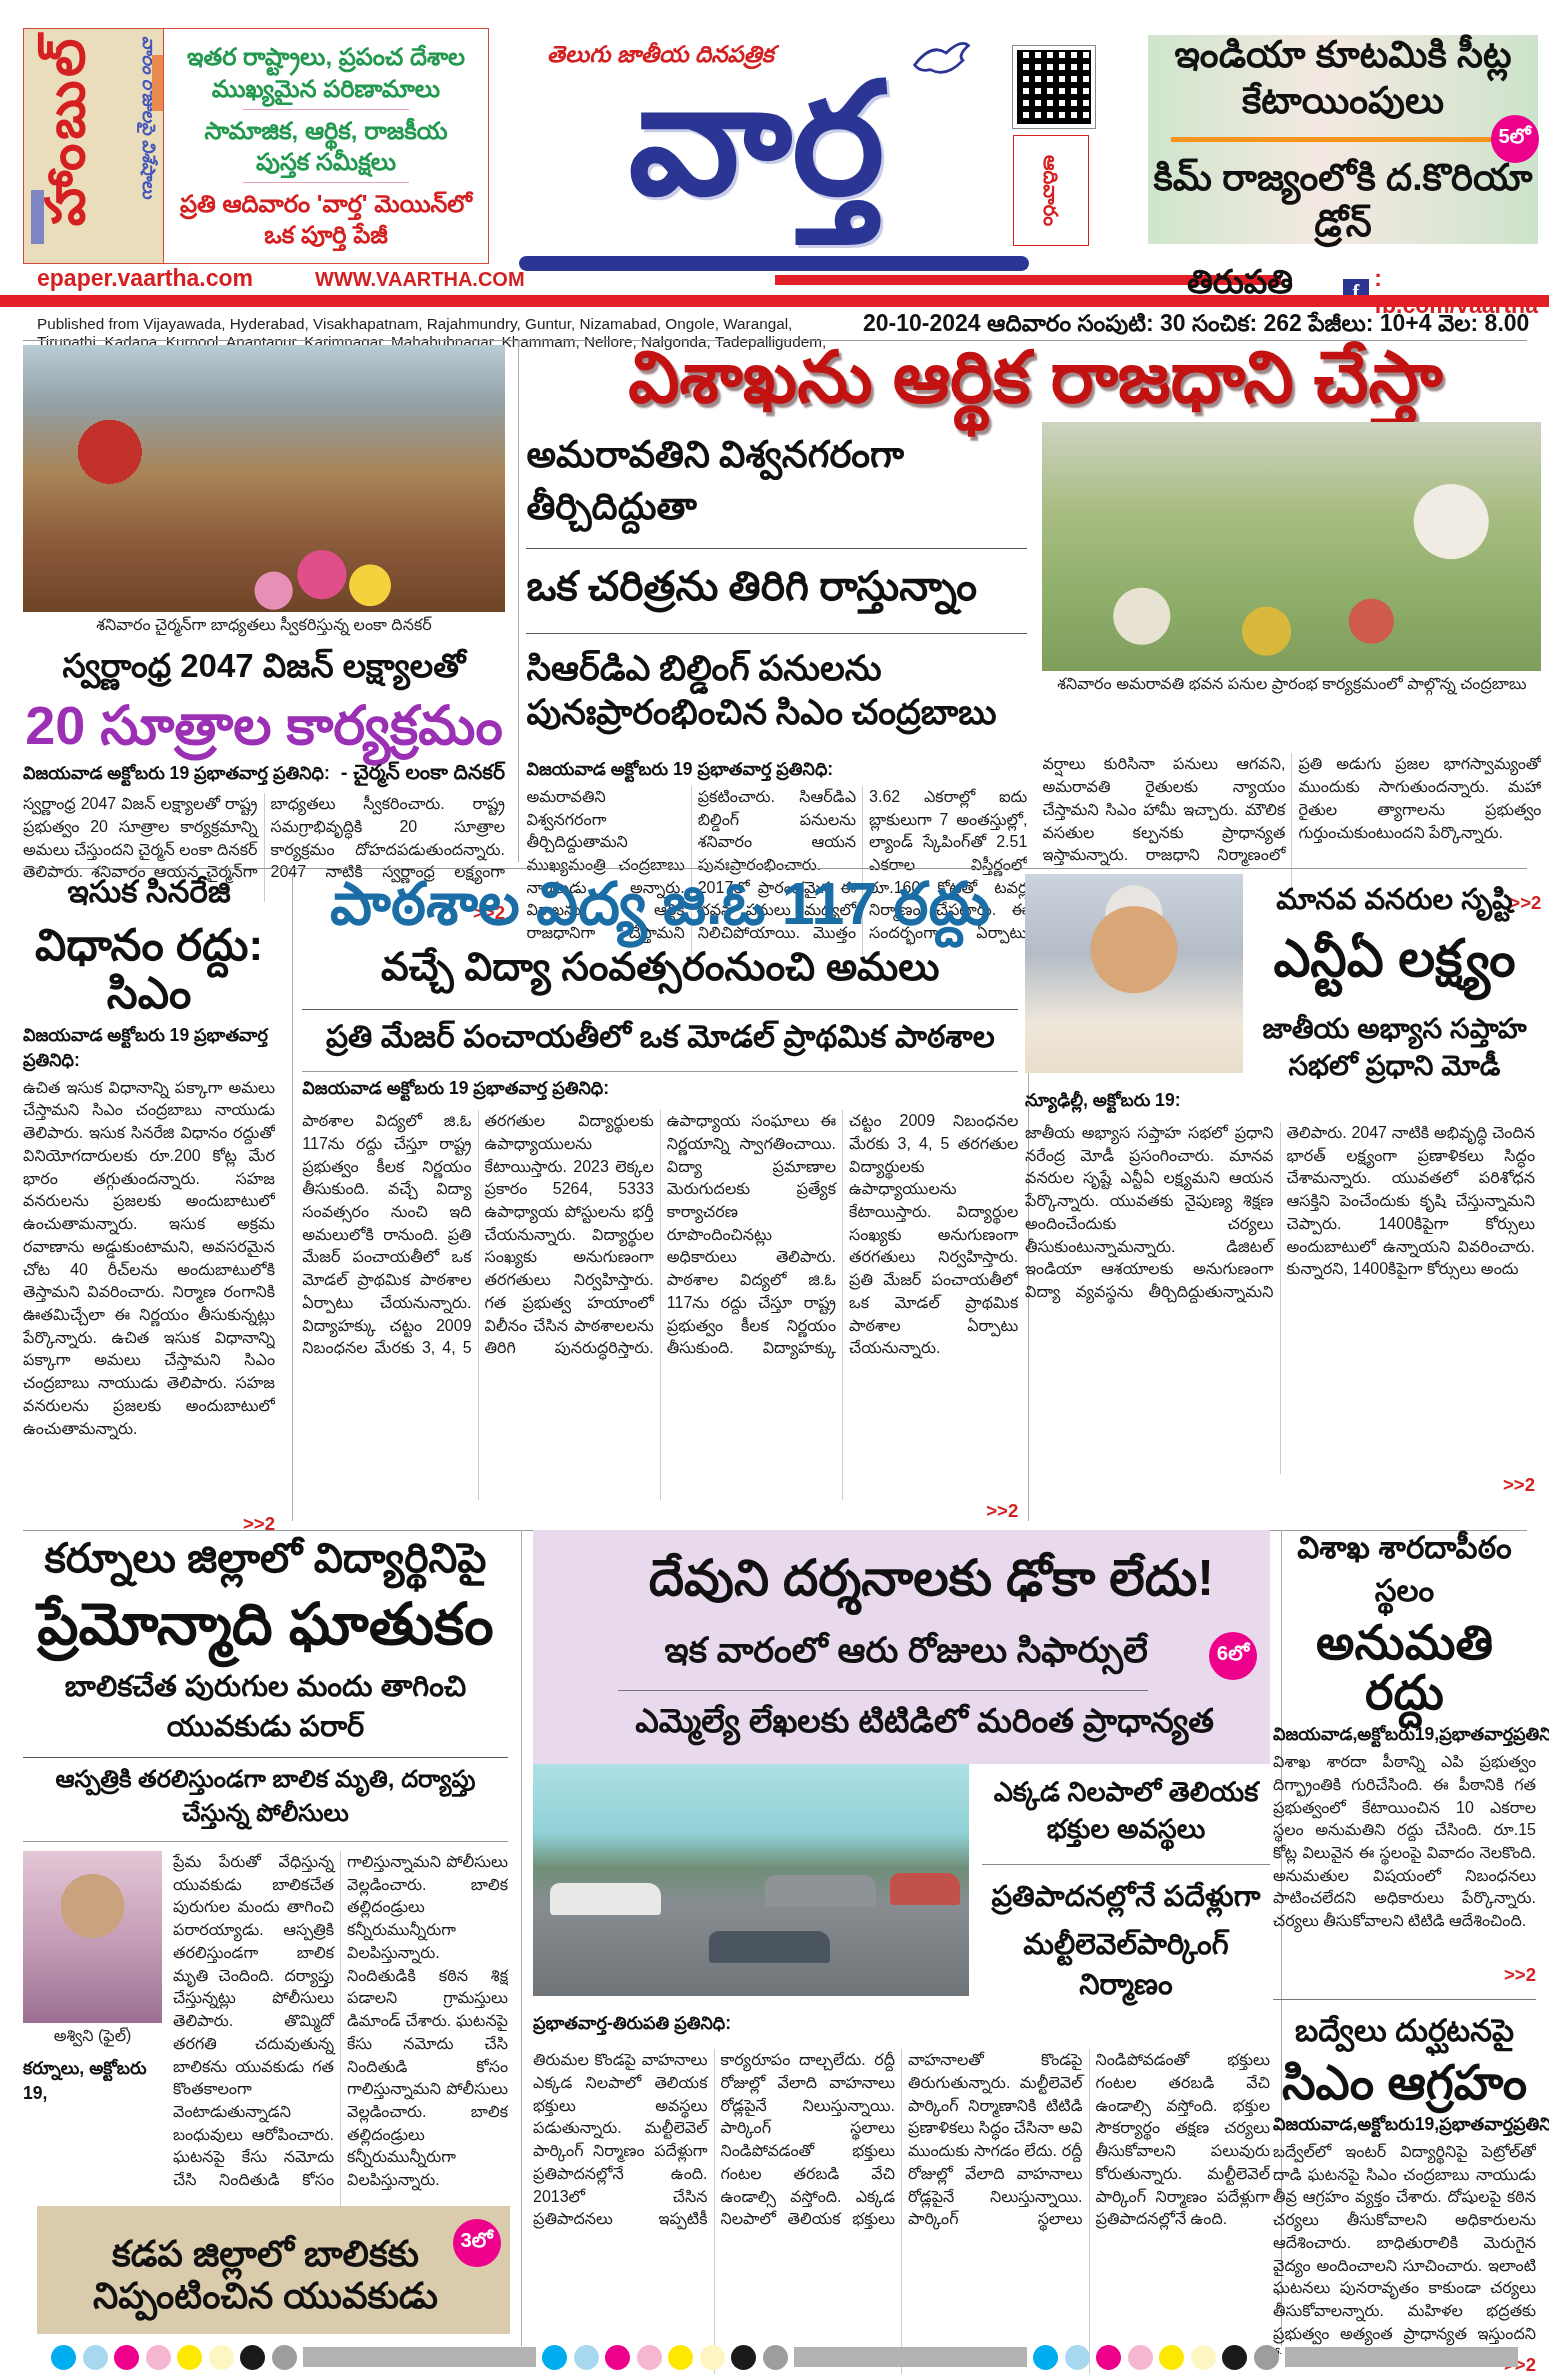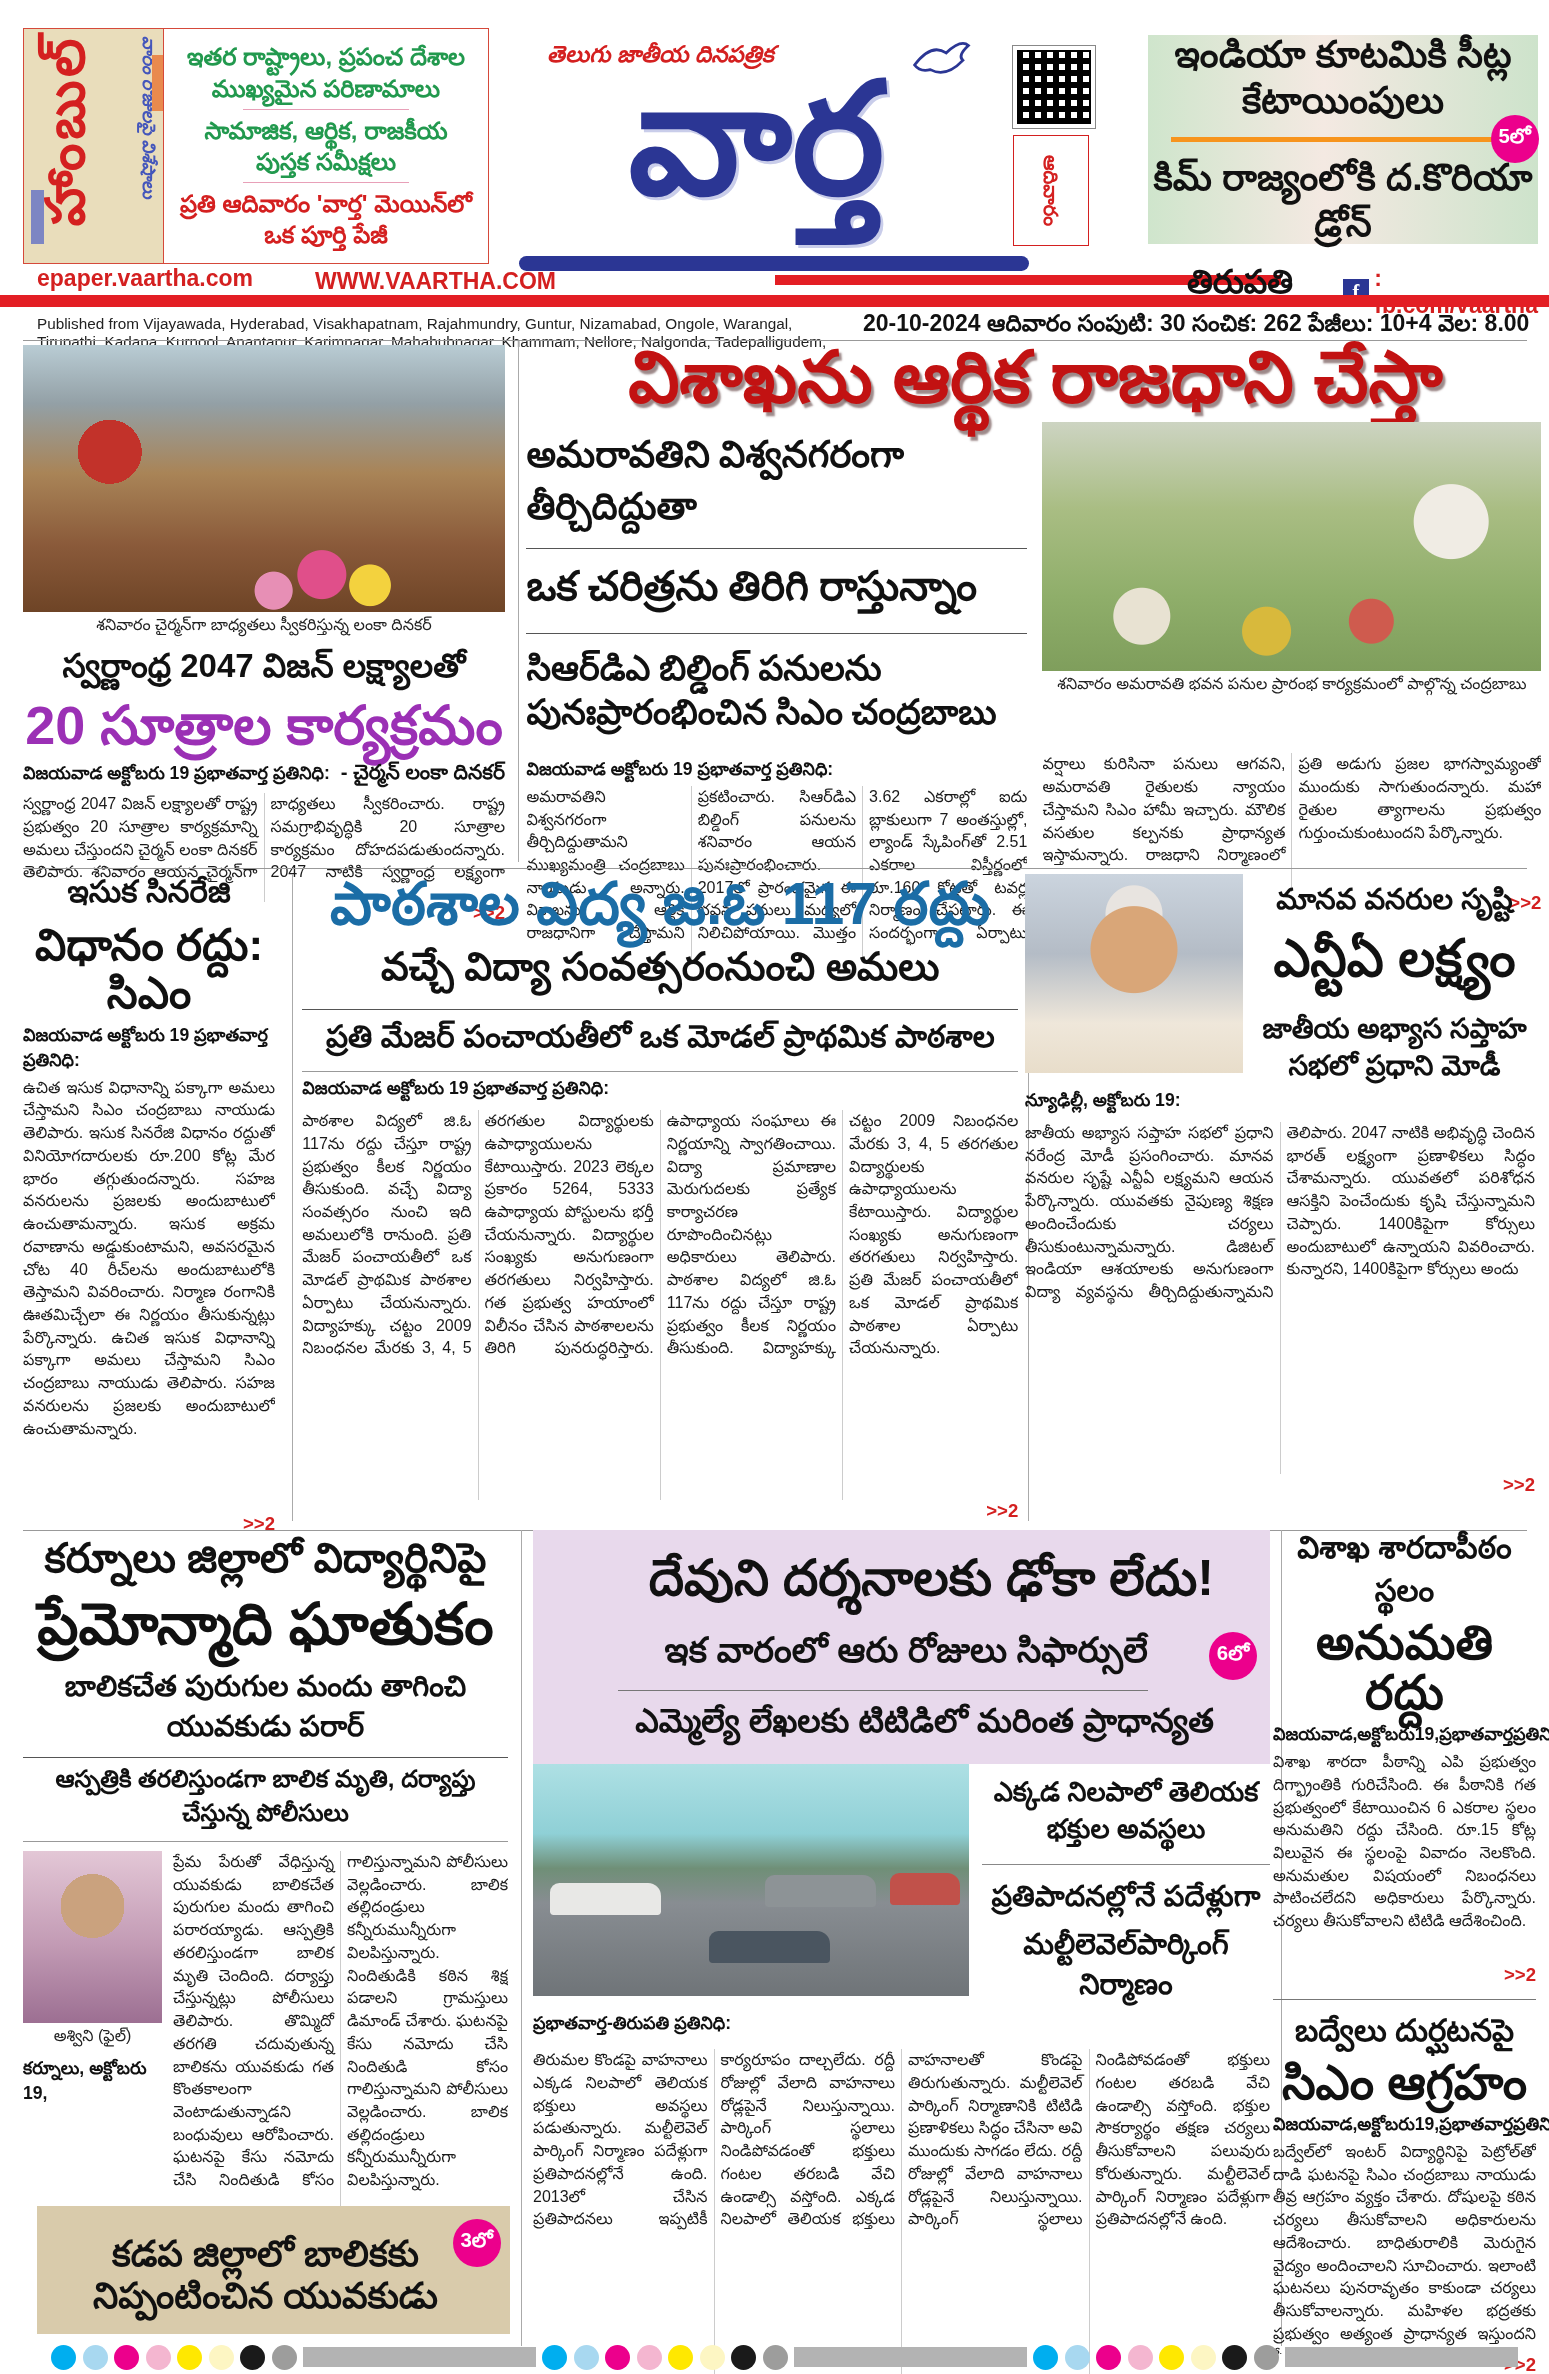--- a/index.html
+++ b/index.html
@@ -28,21 +28,21 @@
       background-image:repeating-linear-gradient(0deg,#000 0 5.6px,transparent 5.6px 12px),repeating-linear-gradient(90deg,#000 0 5.6px,#fff 5.6px 12px);}
   .sunday-box{position:absolute;left:1013px;top:135px;width:74px;height:109px;border:1.9px solid #d42020;color:#d42020;font-weight:bold;font-size:19.5px;display:flex;align-items:center;justify-content:center;text-align:center;writing-mode:vertical-rl;}
 
   .promo-right{position:absolute;left:1148px;top:35px;width:390px;height:209px;background:linear-gradient(90deg,#cfe5cc 0%,#f4e9e2 45%,#cde3cb 100%);display:flex;flex-direction:column;align-items:center;justify-content:center;text-align:center;}
   .promo-right .l1,.promo-right .l2{font-size:37px;font-weight:bold;color:#111;line-height:1.25;}
   .pr-div{width:88%;border-bottom:5.6px solid #f7941d;margin:13px 0;position:relative;}
   .badge{background:#ec008c;color:#fff;border-radius:50%;width:48px;height:48px;display:flex;align-items:center;justify-content:center;font-size:20.4px;font-weight:bold;flex:0 0 auto;}
   .pr-div .badge{position:absolute;right:-24px;top:-22px;}
 
   .epaper{position:absolute;left:37px;top:265px;color:#d42020;font-weight:bold;font-size:23px;}
-  .website{position:absolute;left:315px;top:268px;color:#d42020;font-weight:bold;font-size:23px;}
+  .website{position:absolute;left:315px;top:268px;color:#d42020;font-weight:bold;font-size:20px;}
   .edition{position:absolute;left:1187px;top:263px;font-size:33px;font-weight:bold;color:#111;}
   .fb{position:absolute;left:1343px;top:265px;font-size:23px;font-weight:bold;color:#d42020;display:flex;align-items:center;gap:5.6px;}
   .fbicon{display:inline-flex;width:26px;height:26px;background:#2b3694;color:#fff;align-items:center;justify-content:center;font-size:20.4px;font-weight:bold;font-family:"Liberation Serif",serif;}
   .publine{position:absolute;left:37px;top:315px;font-size:15.3px;color:#222;width:807px;}
   .dateline{position:absolute;left:863px;top:310px;font-size:23px;font-weight:bold;color:#111;}
 
   .hrule{position:absolute;left:23px;right:23px;border-top:0.9px solid #999;}
 
   
   .byline{font-weight:bold;font-size:17.6px;margin:5.6px 0 1.9px;}
@@ -317,21 +317,21 @@
     <div class="byline">ప్రభాతవార్త-తిరుపతి ప్రతినిధి:</div>
     <div class="body">తిరుమల కొండపై వాహనాలు ఎక్కడ నిలపాలో తెలియక భక్తులు అవస్థలు పడుతున్నారు. మల్టీలెవెల్ పార్కింగ్ నిర్మాణం పదేళ్లుగా ప్రతిపాదనల్లోనే ఉంది. 2013లో చేసిన ప్రతిపాదనలు ఇప్పటికీ కార్యరూపం దాల్చలేదు. రద్దీ రోజుల్లో వేలాది వాహనాలు రోడ్లపైనే నిలుస్తున్నాయి. పార్కింగ్ స్థలాలు నిండిపోవడంతో భక్తులు గంటల తరబడి వేచి ఉండాల్సి వస్తోంది. ఎక్కడ నిలపాలో తెలియక భక్తులు వాహనాలతో కొండపై తిరుగుతున్నారు. మల్టీలెవెల్ పార్కింగ్ నిర్మాణానికి టిటిడి ప్రణాళికలు సిద్ధం చేసినా అవి ముందుకు సాగడం లేదు. రద్దీ రోజుల్లో వేలాది వాహనాలు రోడ్లపైనే నిలుస్తున్నాయి. పార్కింగ్ స్థలాలు నిండిపోవడంతో భక్తులు గంటల తరబడి వేచి ఉండాల్సి వస్తోంది. భక్తుల సౌకర్యార్థం తక్షణ చర్యలు తీసుకోవాలని పలువురు కోరుతున్నారు. మల్టీలెవెల్ పార్కింగ్ నిర్మాణం పదేళ్లుగా ప్రతిపాదనల్లోనే ఉంది.</div>
 
   </div>
 
   <div class="right3">
     <div>
       <div class="h1">విశాఖ శారదాపీఠం స్థలం</div>
       <div class="h2">అనుమతి రద్దు</div>
       <div class="byline">విజయవాడ,అక్టోబరు19,ప్రభాతవార్తప్రతినిధి:</div>
-      <div class="body">విశాఖ శారదా పీఠాన్ని ఎపి ప్రభుత్వం దిగ్భ్రాంతికి గురిచేసింది. ఈ పీఠానికి గత ప్రభుత్వంలో కేటాయించిన 6 ఎకరాల స్థలం అనుమతిని రద్దు చేసింది. రూ.15 కోట్ల విలువైన ఈ స్థలంపై వివాదం నెలకొంది. అనుమతుల విషయంలో నిబంధనలు పాటించలేదని అధికారులు పేర్కొన్నారు. చర్యలు తీసుకోవాలని టిటిడి ఆదేశించింది.</div>
+      <div class="body">విశాఖ శారదా పీఠాన్ని ఎపి ప్రభుత్వం దిగ్భ్రాంతికి గురిచేసింది. ఈ పీఠానికి గత ప్రభుత్వంలో కేటాయించిన 10 ఎకరాల స్థలం అనుమతిని రద్దు చేసింది. రూ.15 కోట్ల విలువైన ఈ స్థలంపై వివాదం నెలకొంది. అనుమతుల విషయంలో నిబంధనలు పాటించలేదని అధికారులు పేర్కొన్నారు. చర్యలు తీసుకోవాలని టిటిడి ఆదేశించింది.</div>
       <div class="jump">&gt;&gt;2</div>
     </div>
     <div class="sec-div"></div>
     <div>
       <div class="h1">బద్వేలు దుర్ఘటనపై</div>
       <div class="h2">సిఎం ఆగ్రహం</div>
       <div class="byline">విజయవాడ,అక్టోబరు19,ప్రభాతవార్తప్రతినిధి:</div>
       <div class="body">బద్వేల్‌లో ఇంటర్ విద్యార్థినిపై పెట్రోల్‌తో దాడి ఘటనపై సిఎం చంద్రబాబు నాయుడు తీవ్ర ఆగ్రహం వ్యక్తం చేశారు. దోషులపై కఠిన చర్యలు తీసుకోవాలని అధికారులను ఆదేశించారు. బాధితురాలికి మెరుగైన వైద్యం అందించాలని సూచించారు. ఇలాంటి ఘటనలు పునరావృతం కాకుండా చర్యలు తీసుకోవాలన్నారు. మహిళల భద్రతకు ప్రభుత్వం అత్యంత ప్రాధాన్యత ఇస్తుందని పేర్కొన్నారు.</div>
       <div class="jump">&gt;&gt;2</div>
     </div>

